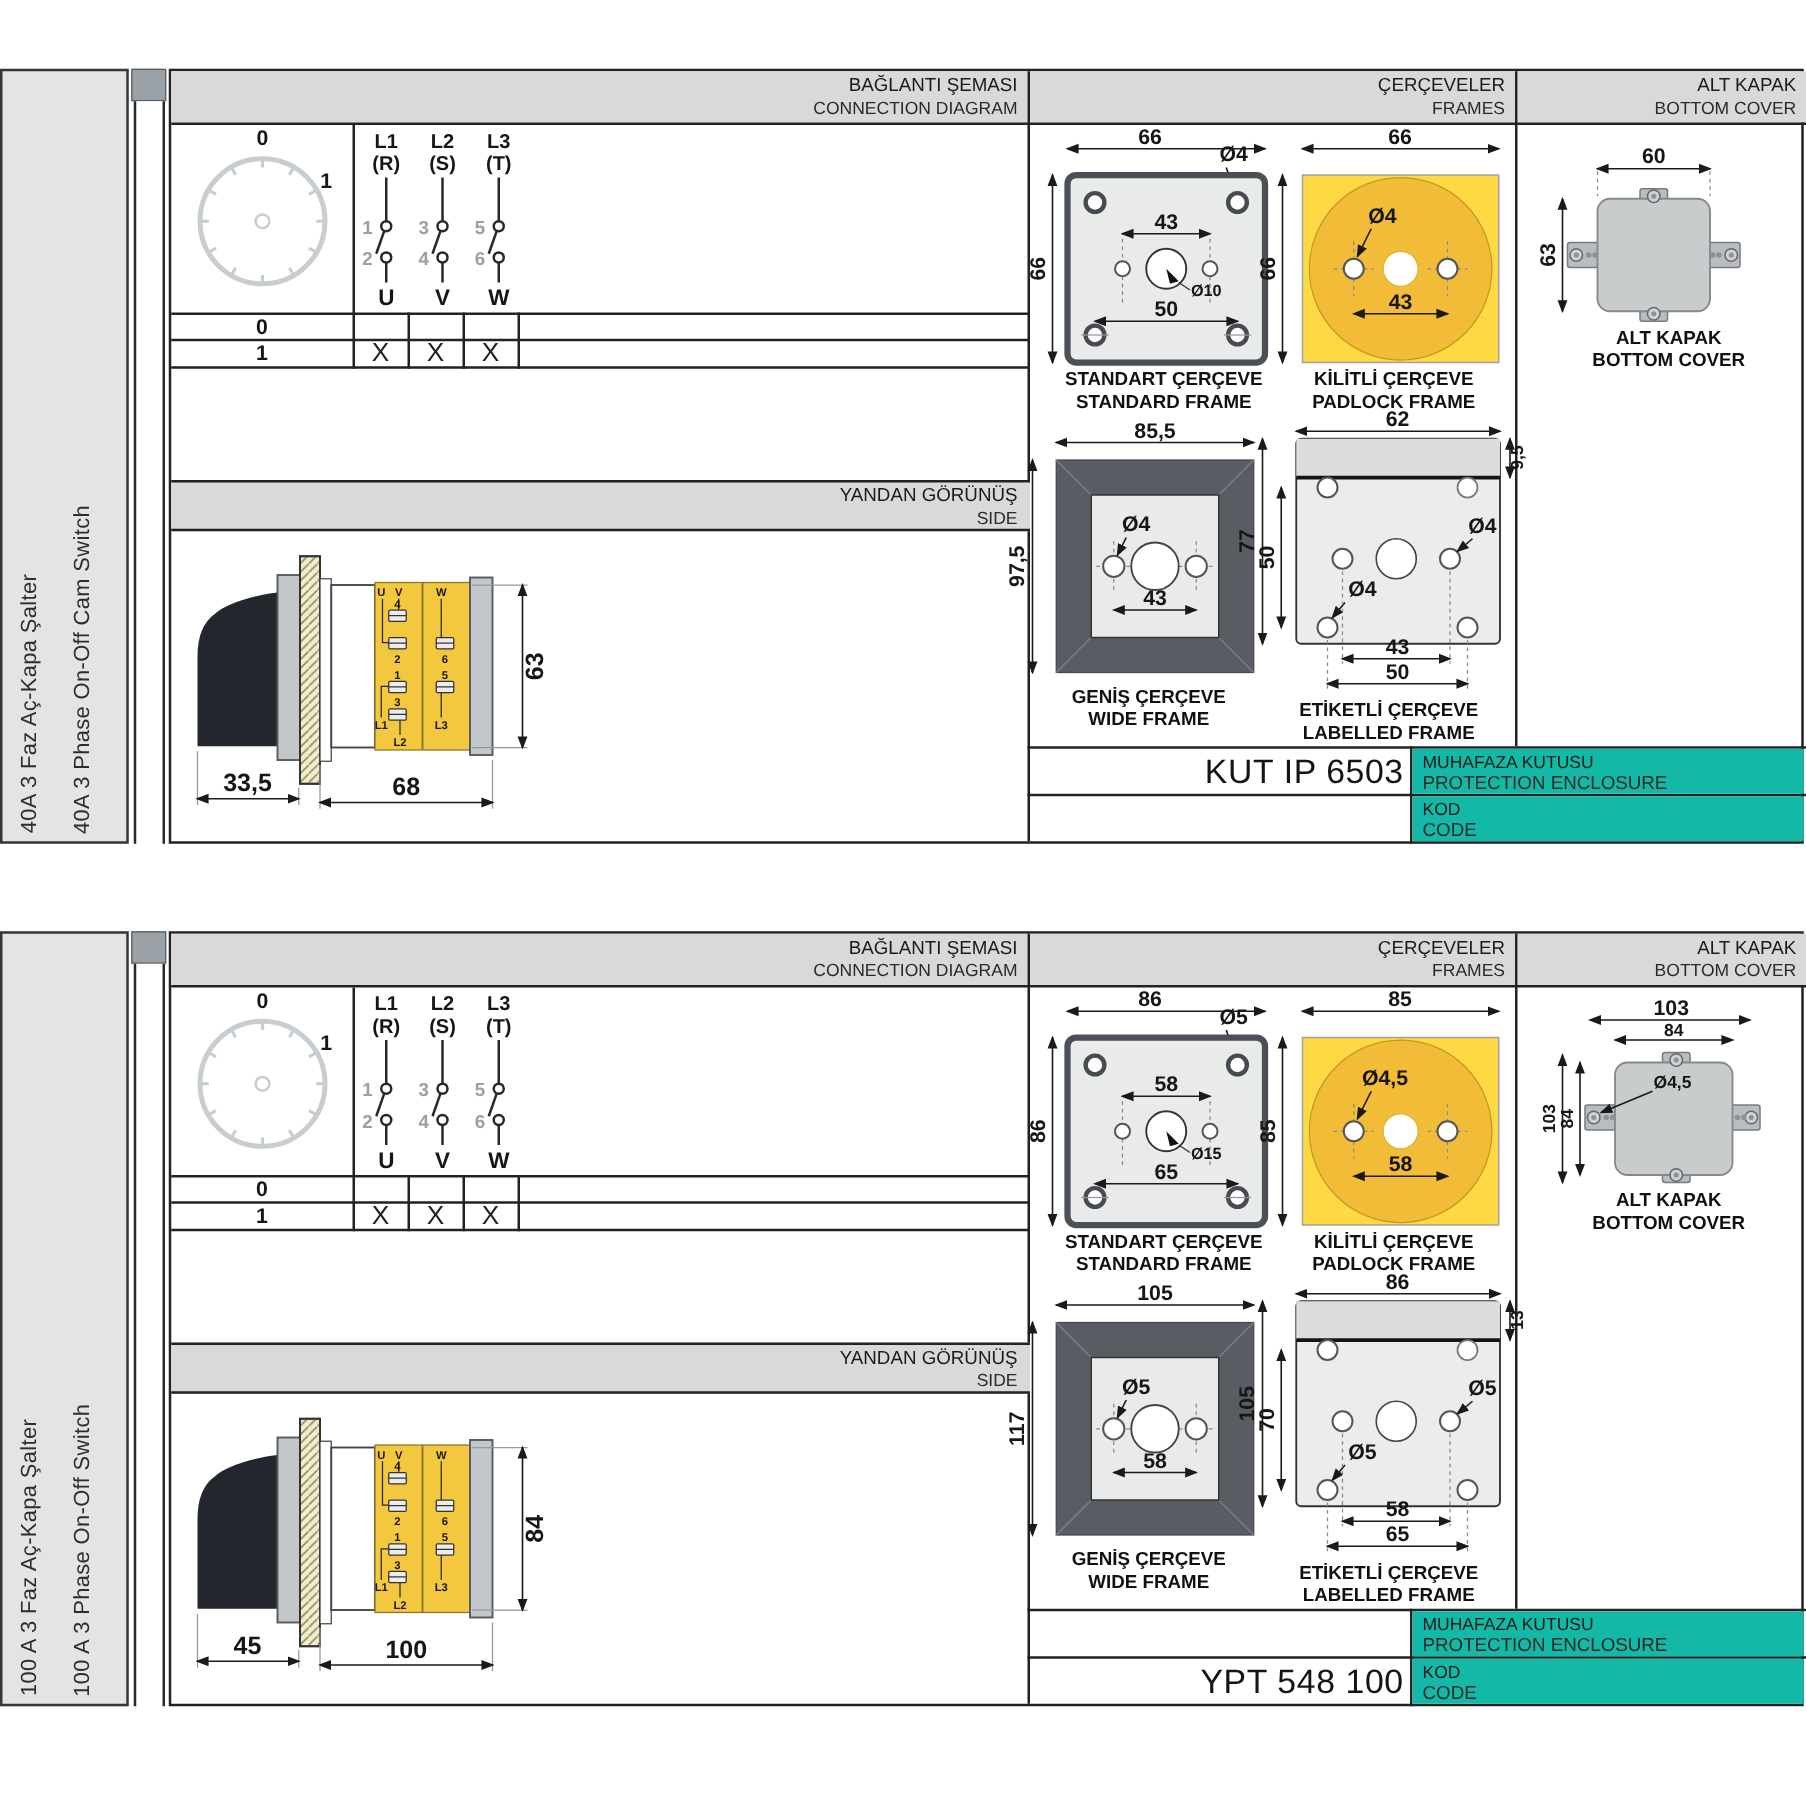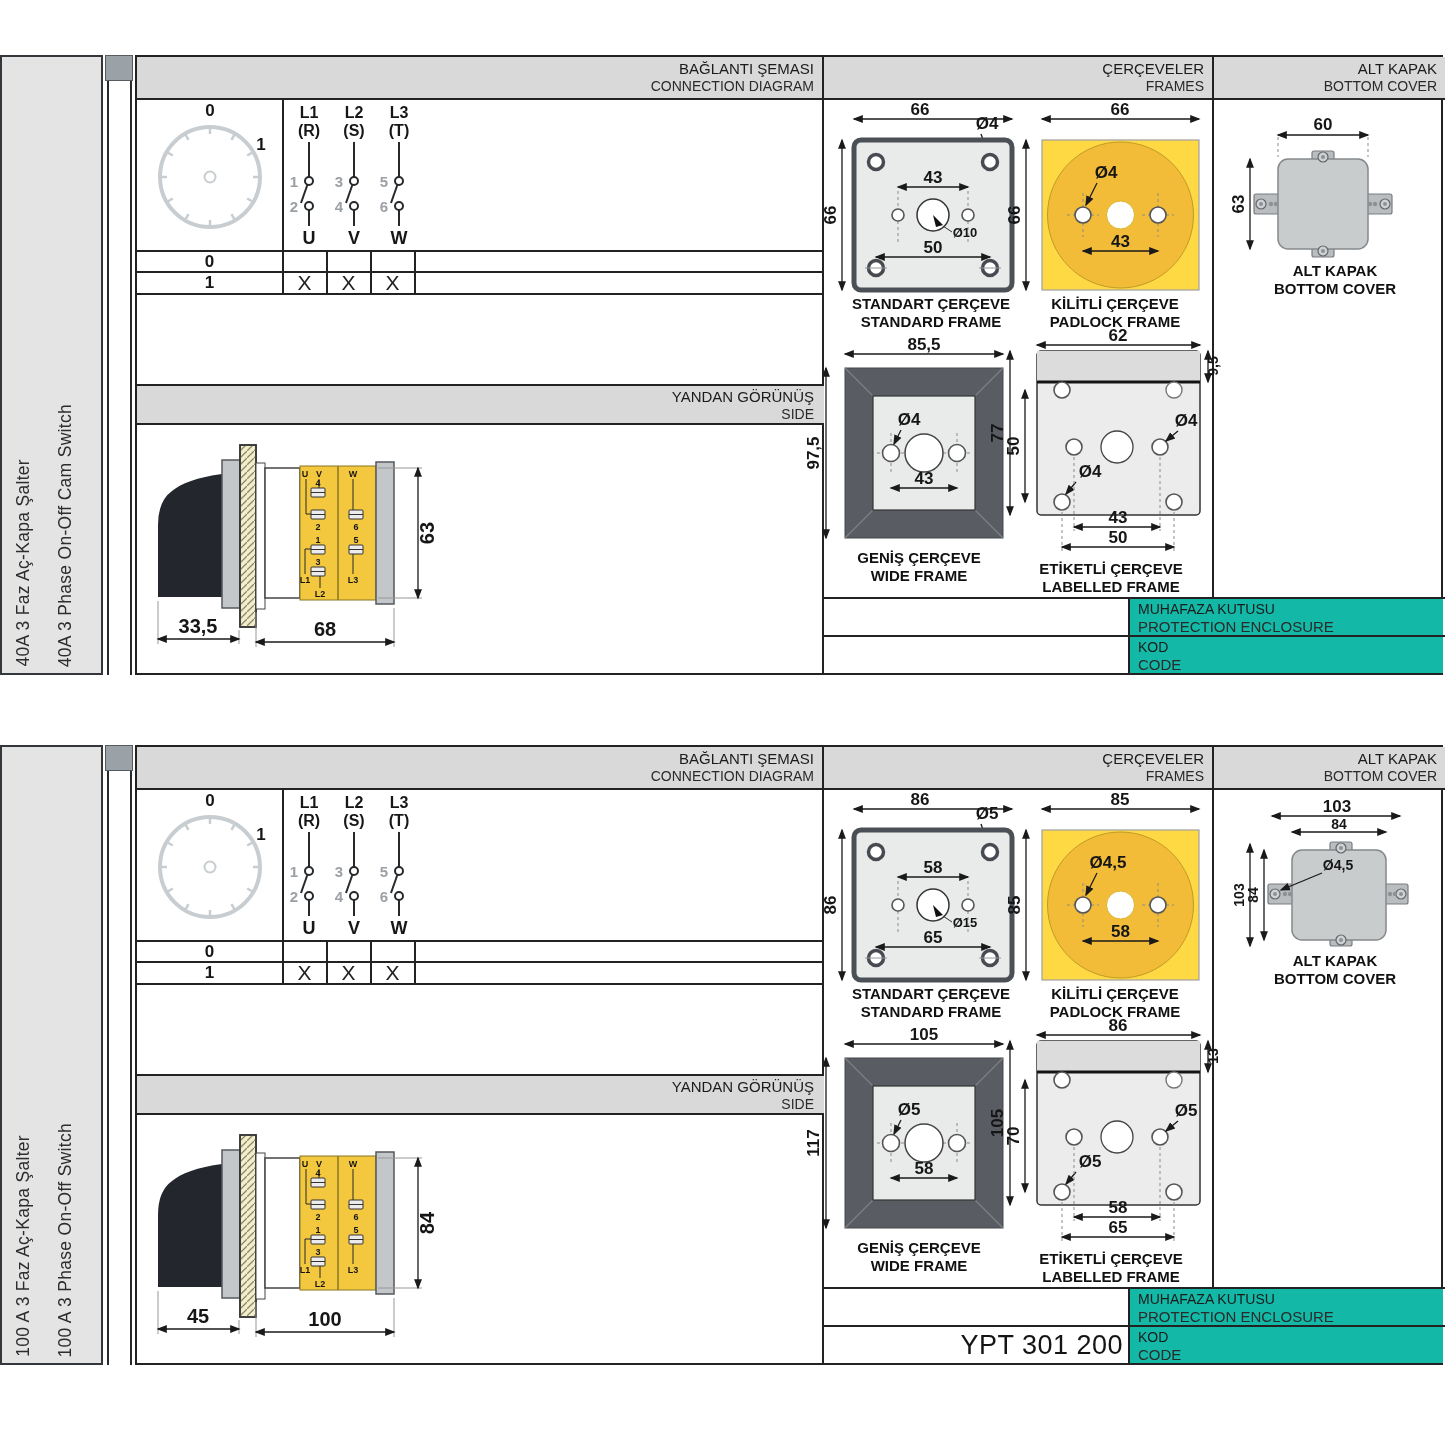--- a/index.html
+++ b/index.html
@@ -378,20 +378,21 @@
       <text class="d" transform="rotate(-90 4 89)" x="4" y="89">63</text>
     </svg>
     <div class="cap" style="left:1103px;top:205px;width:190px">
       <div>ALT KAPAK</div>
         <div>BOTTOM COVER</div>
     </div>
 
     <div class="line" style="left:685px;top:540px;width:623px;height:2px"></div>
     <div class="line" style="left:685px;top:578px;width:623px;height:2px"></div>
     <div class="line" style="left:991px;top:540px;width:2px;height:78px"></div>
+    <div class="codecell" style="left:687px;top:542px;width:304px;height:36px">KUT IP 6503</div>
     <div class="codelabel" style="left:993px;top:542px;width:313px;height:36px">
       <div class="tr">MUHAFAZA KUTUSU</div>
       <div class="en it">PROTECTION ENCLOSURE</div>
     </div>
     <div class="codelabel" style="left:993px;top:580px;width:313px;height:36px">
       <div class="tr">KOD</div>
       <div class="en it">CODE</div>
     </div>
   </div>
 </section>
@@ -726,19 +727,19 @@
         <div>BOTTOM COVER</div>
     </div>
 
     <div class="line" style="left:685px;top:540px;width:623px;height:2px"></div>
     <div class="line" style="left:685px;top:578px;width:623px;height:2px"></div>
     <div class="line" style="left:991px;top:540px;width:2px;height:78px"></div>
     <div class="codelabel" style="left:993px;top:542px;width:313px;height:36px">
       <div class="tr">MUHAFAZA KUTUSU</div>
       <div class="en it">PROTECTION ENCLOSURE</div>
     </div>
-    <div class="codecell" style="left:687px;top:580px;width:304px;height:36px">YPT 301 200</div>
+    <div class="codecell" style="left:687px;top:580px;width:304px;height:36px">YPT 548 100</div>
     <div class="codelabel" style="left:993px;top:580px;width:313px;height:36px">
       <div class="tr">KOD</div>
       <div class="en it">CODE</div>
     </div>
   </div>
 </section>
 
 </body></html>

